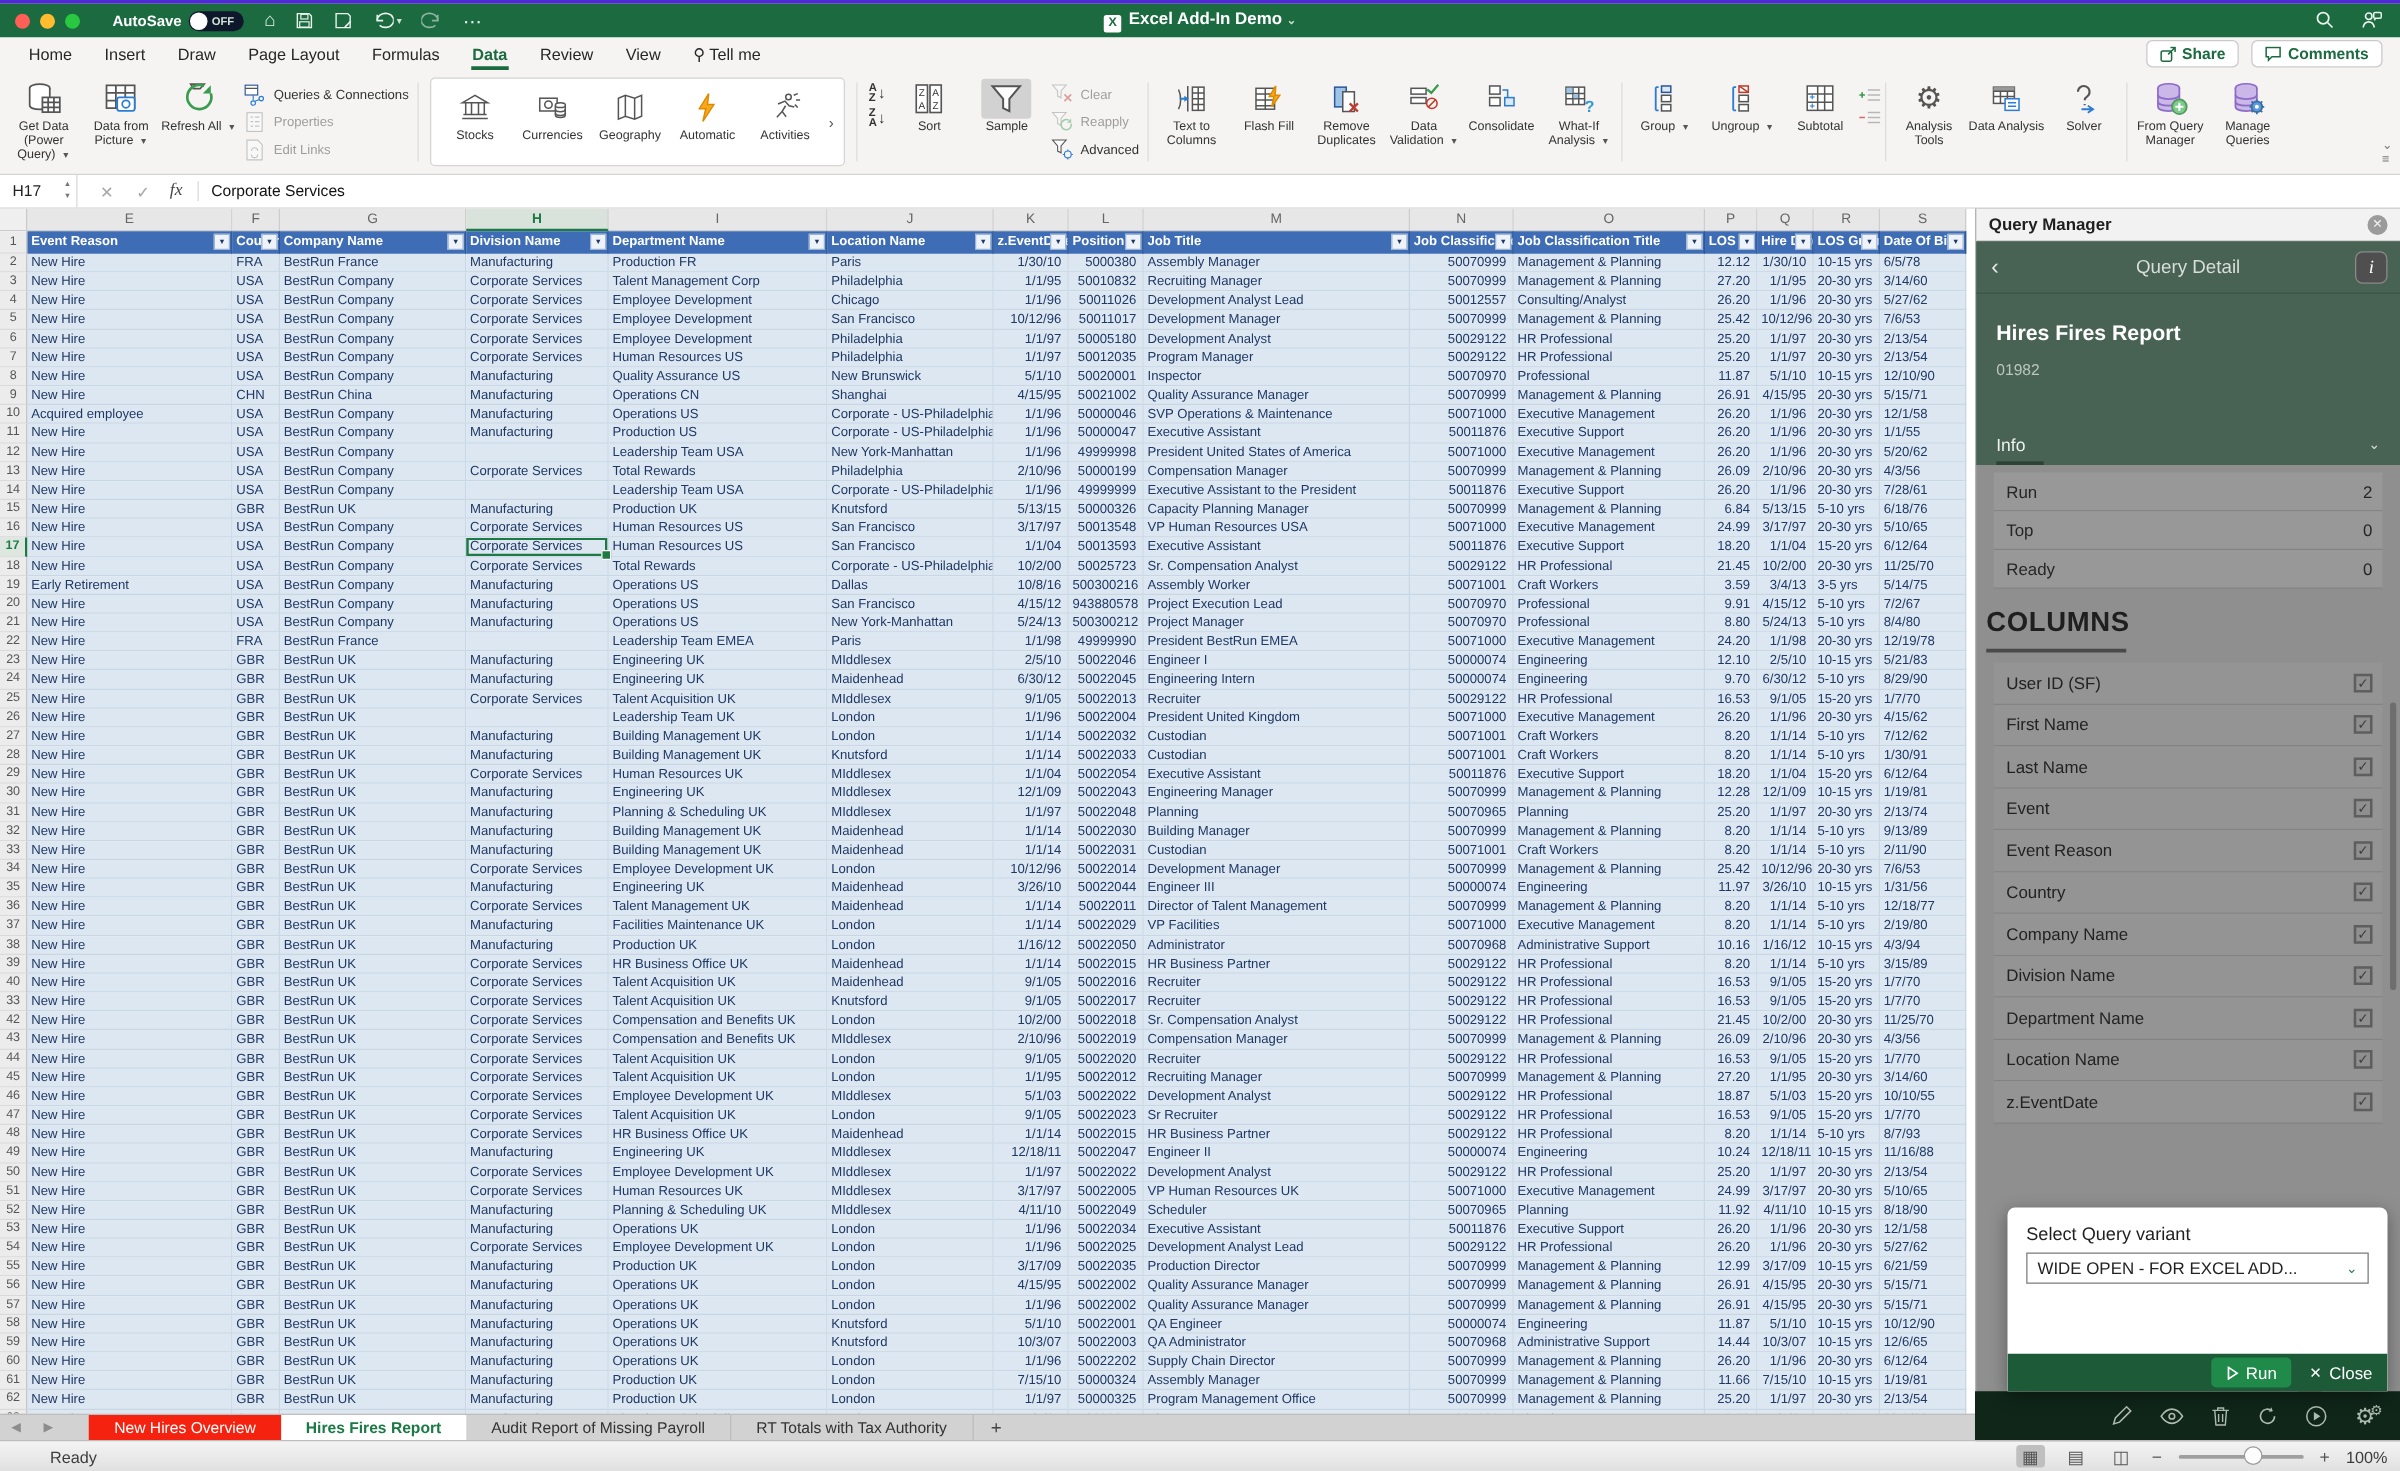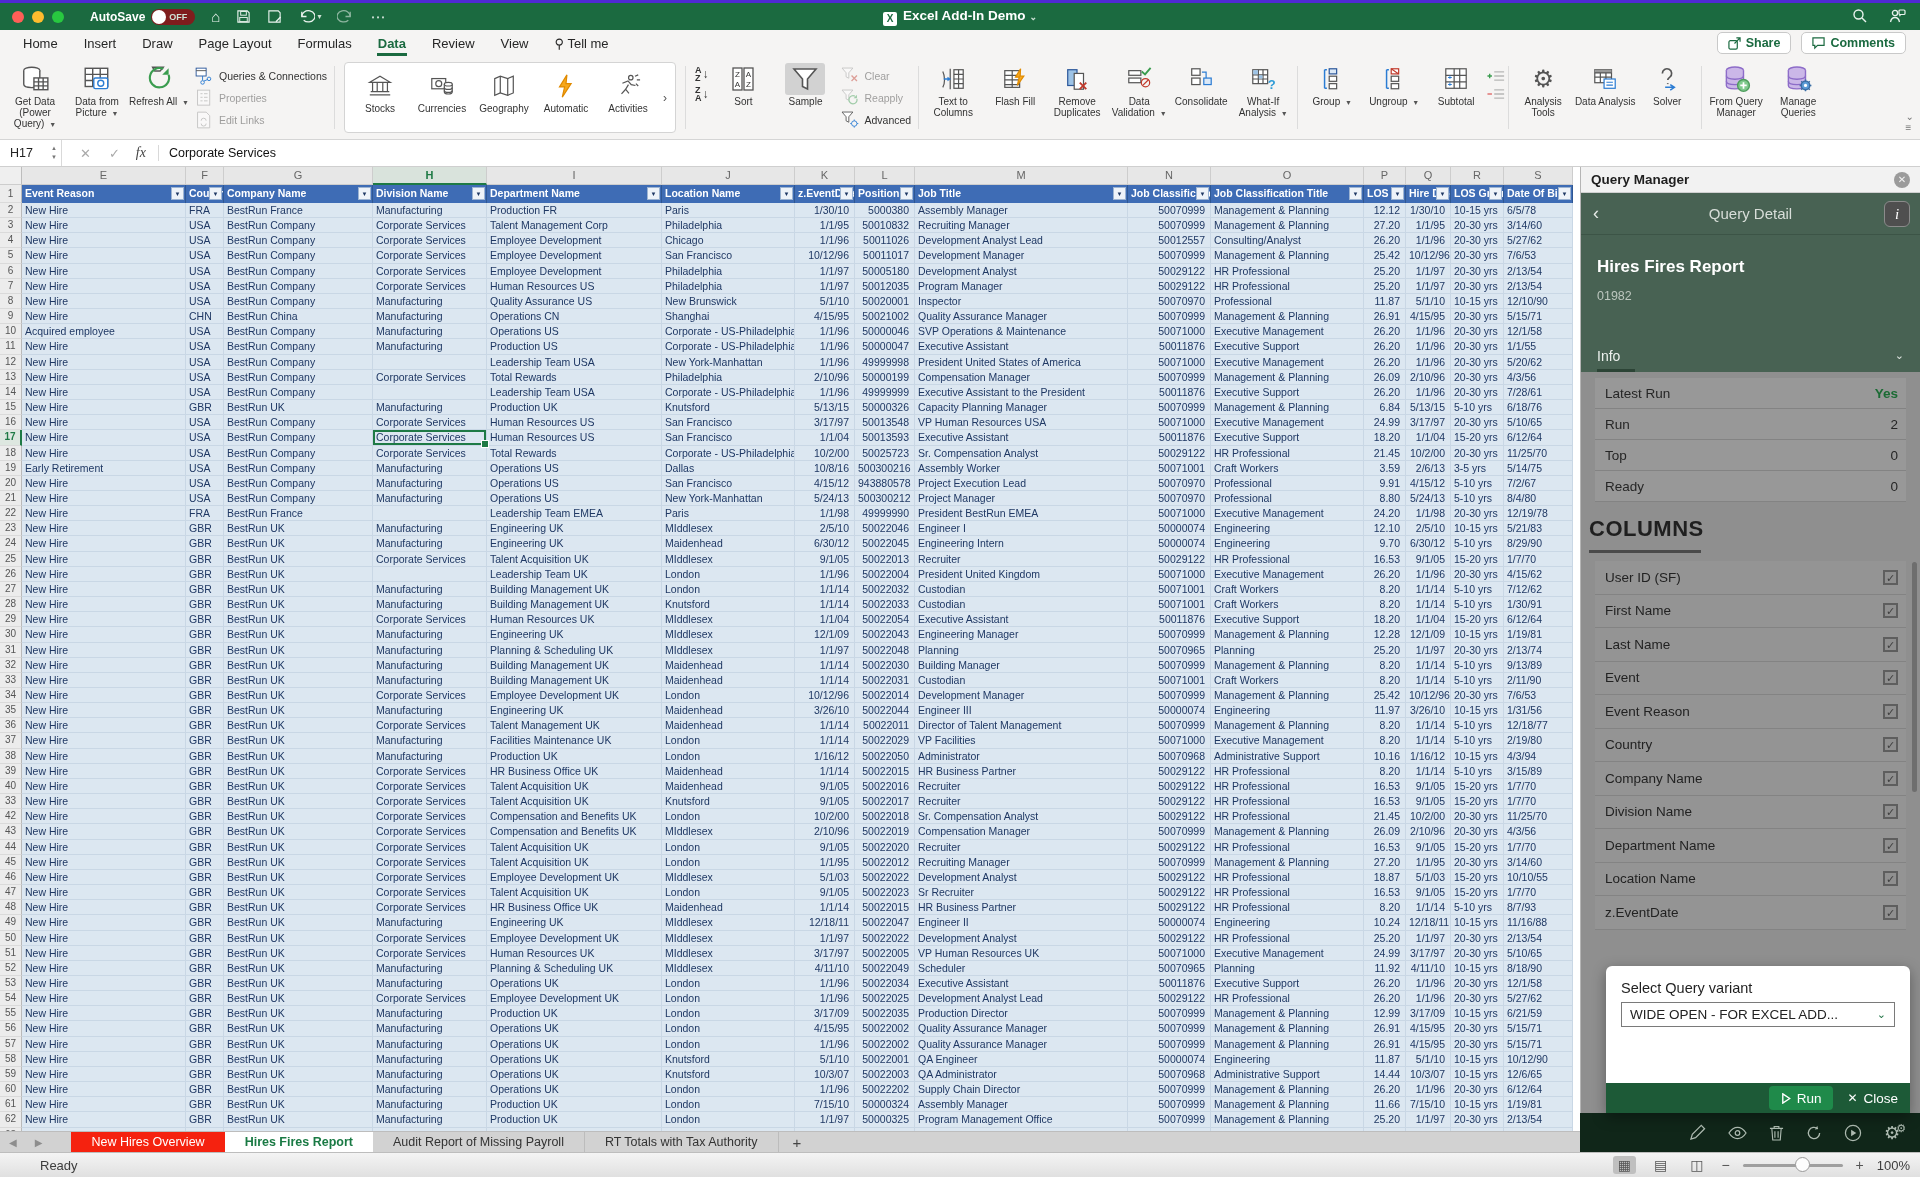--- a/index.html
+++ b/index.html
@@ -5,21 +5,21 @@
   * { margin:0; padding:0; box-sizing:border-box; }
   body { font-family:"Liberation Sans", sans-serif; background:#fff; }
   #app { position:relative; width:1920px; height:1177px; overflow:hidden; background:#fff; }
 
   
   #topstrip { position:absolute; left:0; top:0; width:1920px; height:3px; background:#4f2ad4; }
   #titlebar { position:absolute; left:0; top:3px; width:1920px; height:27px; background:#1b6a40; display:flex; align-items:center; }
   .tlight { width:12px; height:12px; border-radius:50%; margin-right:8px; }
   #titlebar .lights { display:flex; margin-left:12px; margin-right:18px; }
   .autosave { display:flex; align-items:center; gap:6px; color:#fff; font-size:12px; font-weight:bold; }
-  .as-pill { width:44px; height:16px; border-radius:9px; background:#7f1d1d; display:flex; align-items:center; padding:1px; }
+  .as-pill { width:44px; height:16px; border-radius:9px; background:#0f172a; display:flex; align-items:center; padding:1px; }
   .as-knob { width:14px; height:14px; border-radius:50%; background:#fff; }
   .as-off { color:#cfe3d6; font-size:9px; font-weight:bold; margin-left:3px; }
   .tb-ico { color:#eaf3ee; font-size:15px; margin-left:16px; display:inline-flex; align-items:center; }
   .tb-caret { color:#cfe3d6; font-size:8px; margin-left:2px; }
   #title-center { position:absolute; left:0; right:16px; text-align:center; color:#fff; font-weight:bold; font-size:13.5px; pointer-events:none;padding-left:16px; }
   #title-center .xlico { display:inline-block; width:14px; height:14px; background:#fff; color:#1b6a40; font-size:10px; font-weight:bold; border-radius:2px; line-height:14px; margin-right:6px; vertical-align:-2px; }
   #title-right { position:absolute; right:14px; top:5px; display:flex; gap:20px; }
 
   
   #ribbontabs { position:absolute; left:0; top:30px; width:1920px; height:26px; background:#f5f4f3; display:flex; align-items:center; padding-left:10px; }
@@ -965,21 +965,21 @@
         <span class="dcell" style="width:149px">BestRun Company</span>
         <span class="dcell" style="width:114px">Manufacturing</span>
         <span class="dcell" style="width:175px">Operations US</span>
         <span class="dcell" style="width:133px">Dallas</span>
         <span class="dcell num" style="width:60px">10/8/16</span>
         <span class="dcell num" style="width:60px">500300216</span>
         <span class="dcell" style="width:213px">Assembly Worker</span>
         <span class="dcell num" style="width:83px">50071001</span>
         <span class="dcell" style="width:153px">Craft Workers</span>
         <span class="dcell num" style="width:42px">3.59</span>
-        <span class="dcell num" style="width:45px">2/6/13</span>
+        <span class="dcell num" style="width:45px">3/4/13</span>
         <span class="dcell" style="width:53px">3-5 yrs</span>
         <span class="dcell" style="width:69px">5/14/75</span>
       </div>
       <div class="grow drow">
         <span class="gutter">20</span>
         <span class="dcell" style="width:164px">New Hire</span>
         <span class="dcell" style="width:38px">USA</span>
         <span class="dcell" style="width:149px">BestRun Company</span>
         <span class="dcell" style="width:114px">Manufacturing</span>
         <span class="dcell" style="width:175px">Operations US</span>
@@ -1781,24 +1781,20 @@
         <span class="dt">Query Detail</span>
         <span class="ibtn">i</span>
       </div>
       <div id="pg-name">Hires Fires Report</div>
       <div id="pg-id">01982</div>
       <div id="pg-info">Info</div>
       <div id="pg-info-ul"></div>
       <span id="pg-chev">⌄</span>
     </div>
     <div id="inforows">
-        <div class="irow">
-          <span>Latest Run</span>
-          <span class="v green">Yes</span>
-        </div>
         <div class="irow">
           <span>Run</span>
           <span class="v">2</span>
         </div>
         <div class="irow">
           <span>Top</span>
           <span class="v">0</span>
         </div>
         <div class="irow">
           <span>Ready</span>

